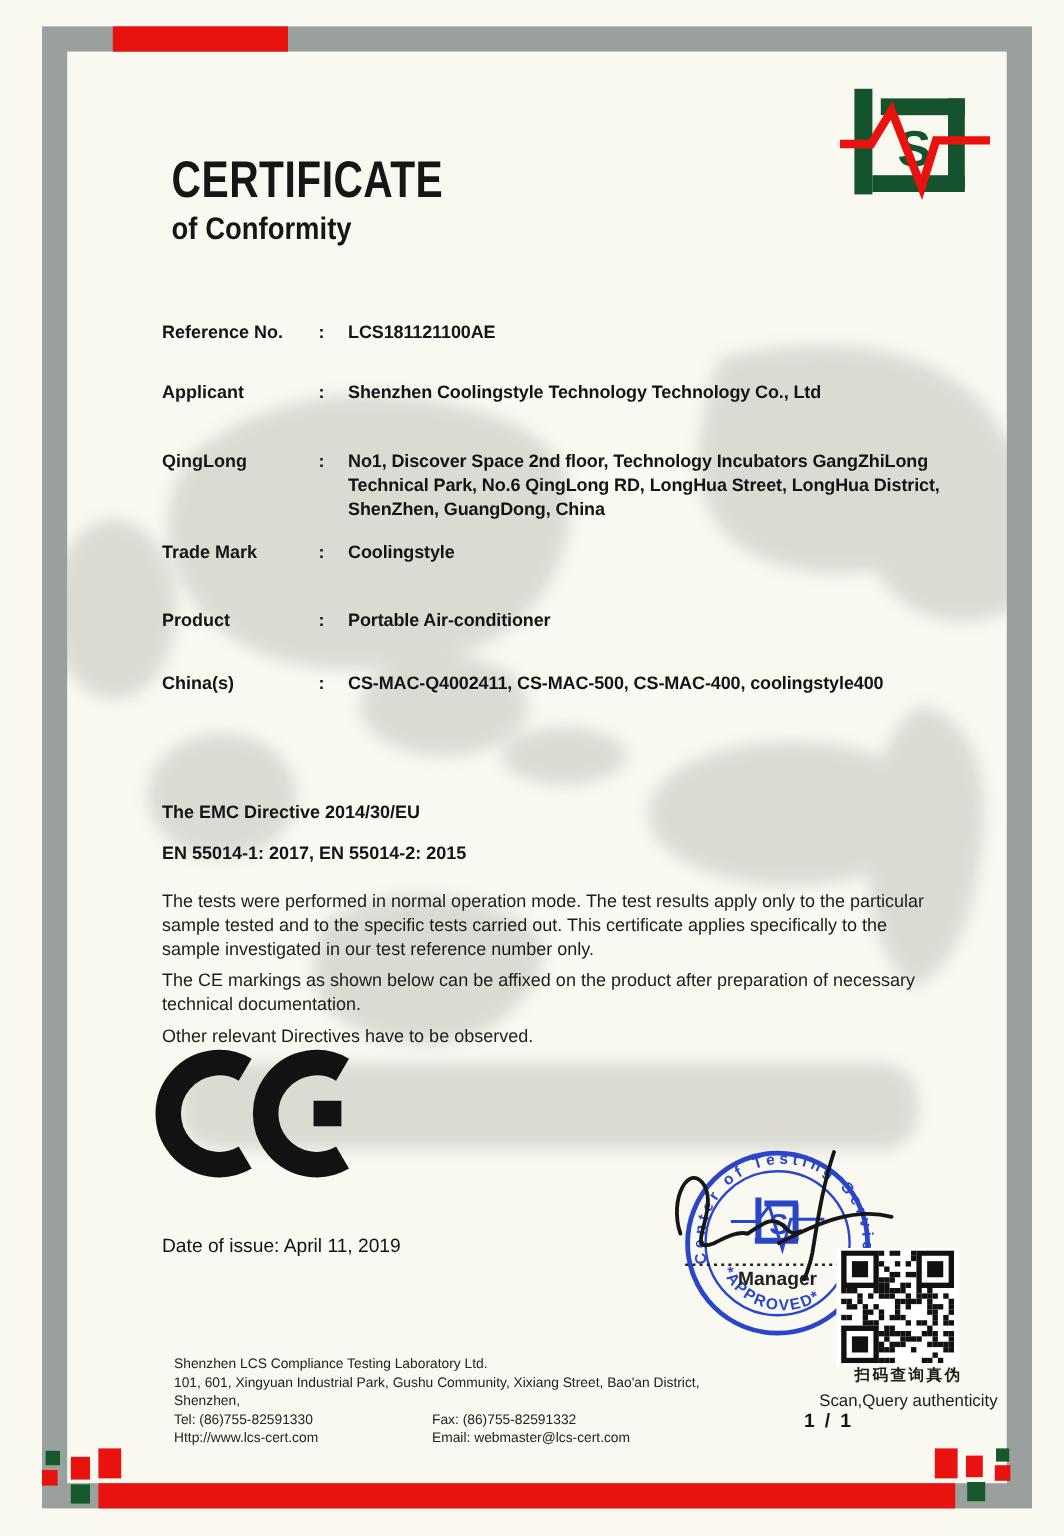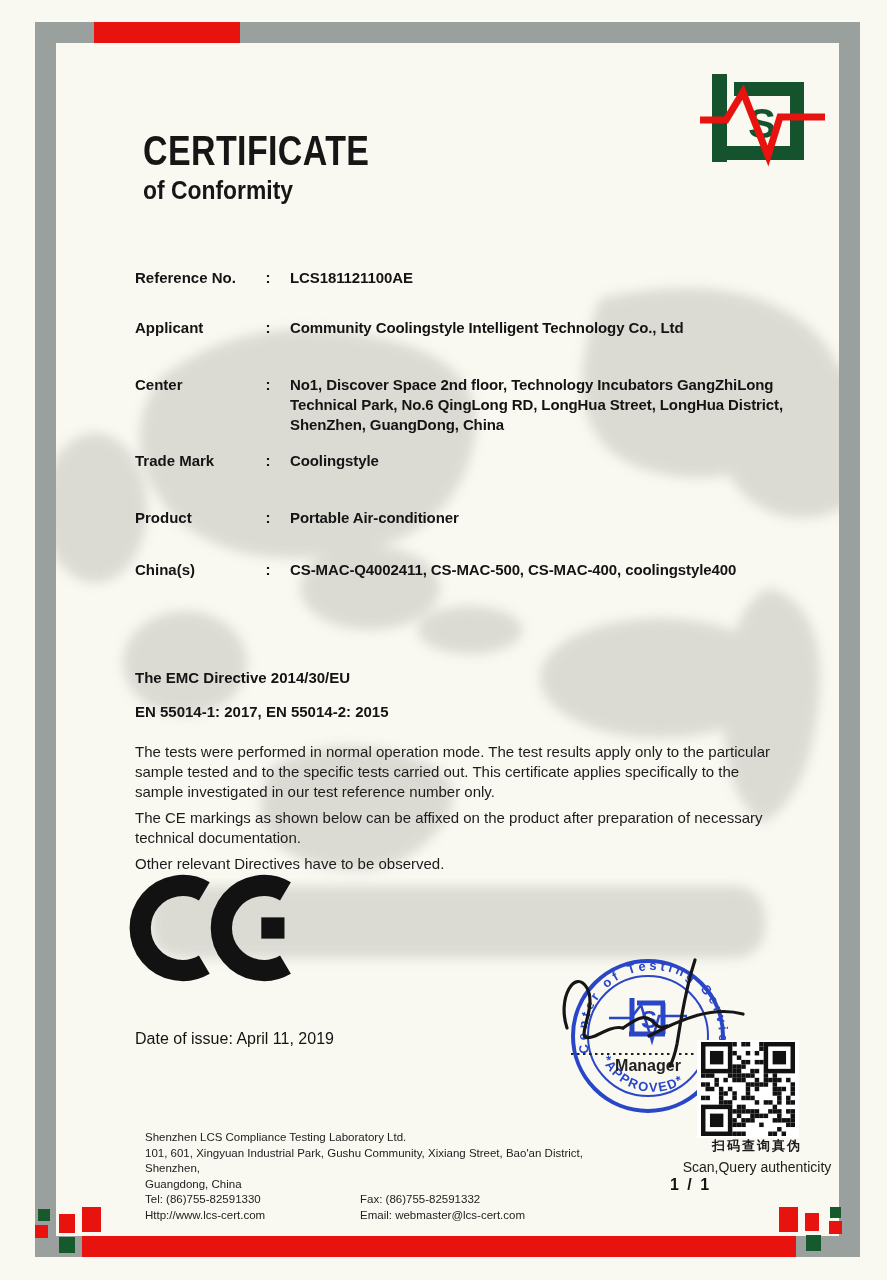--- a/index.html
+++ b/index.html
@@ -103,24 +103,24 @@
   </div>
 
   <div class="field" style="top:268px;">
     <span class="lbl">Reference No.</span>
     <span class="col">:</span>
     <span class="val">LCS181121100AE</span>
   </div>
   <div class="field" style="top:318px;">
     <span class="lbl">Applicant</span>
     <span class="col">:</span>
-    <span class="val">Community Coolingstyle Intelligent Technology Co., Ltd</span>
+    <span class="val">Shenzhen Coolingstyle Technology Technology Co., Ltd</span>
   </div>
   <div class="field" style="top:375px;">
-    <span class="lbl">Center</span>
+    <span class="lbl">QingLong</span>
     <span class="col">:</span>
     <span class="val">No1, Discover Space 2nd floor, Technology Incubators GangZhiLong Technical Park, No.6 QingLong RD, LongHua Street, LongHua District, ShenZhen, GuangDong, China</span>
   </div>
   <div class="field" style="top:451px;">
     <span class="lbl">Trade Mark</span>
     <span class="col">:</span>
     <span class="val">Coolingstyle</span>
   </div>
   <div class="field" style="top:508px;">
     <span class="lbl">Product</span>
@@ -330,21 +330,20 @@
       </g>
   </svg>
   <div class="qrcap">
     <div class="cn">扫码查询真伪</div>
     <div class="en">Scan,Query authenticity</div>
   </div>
 
   <div class="footer">
     <div>Shenzhen LCS Compliance Testing Laboratory Ltd.</div>
     <div>101, 601, Xingyuan Industrial Park, Gushu Community, Xixiang Street, Bao'an District, Shenzhen,</div>
-    <div>Guangdong, China</div>
     <div class="cols">
       <span class="c1">Tel: (86)755-82591330</span>
       <span>Fax: (86)755-82591332</span>
     </div>
     <div class="cols">
       <span class="c1">Http://www.lcs-cert.com</span>
       <span>Email: webmaster@lcs-cert.com</span>
     </div>
   </div>
   <div class="pageno">1 / 1</div>

